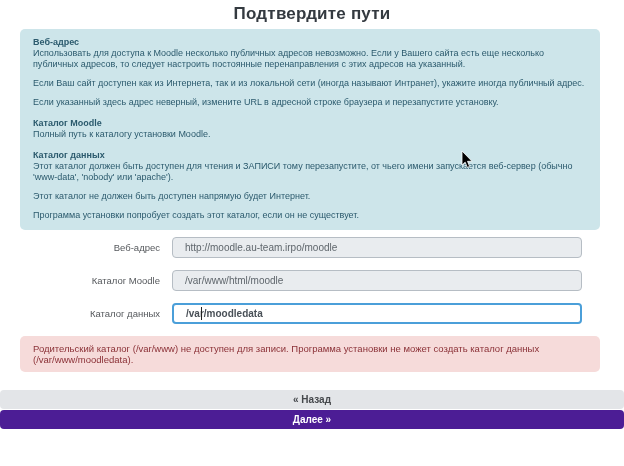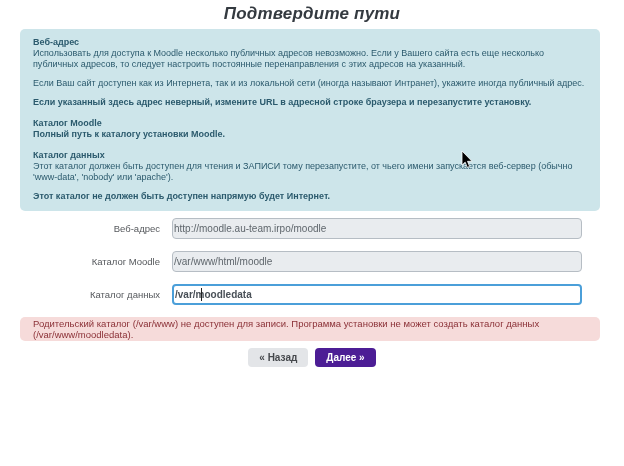--- a/index.html
+++ b/index.html
@@ -1,63 +1,63 @@
 <!DOCTYPE html>
 <html><head>
 <meta charset="utf-8">
 <style>
   * { box-sizing: border-box; margin: 0; padding: 0; }
   html, body { width: 624px; height: 466px; background: #ffffff; overflow: hidden; }
   body { font-family: "Liberation Sans", sans-serif; position: relative; }
 
   .page-title {
     text-align: center; font-size: 17px; font-weight: bold; color: #343a40;
-    padding-top: 4px; letter-spacing: 0.2px; font-style: italic;
+    padding-top: 4px; letter-spacing: 0.2px;
   }
 
   .info-box {
     margin: 5px 22px 7px 20px; width: 580px;
     background: #cde5ea; border-radius: 5px;
     padding: 8px 13px 9px 13px;
     color: #2b5a6d; font-size: 9px; line-height: 11px;
   }
   .info-box .section-heading { font-weight: bold; }
   .info-box p { margin-bottom: 8px; }
-  .info-box p:last-child { margin-bottom: 0; font-weight: bold; }
+  .info-box p:last-child { margin-bottom: 0; }
   .info-box .section + .section .section-heading { margin-top: 10px; }
 
   .form-area { margin-left: 20px; }
   .form-row { display: flex; align-items: center; margin-bottom: 12px; }
   .form-row label {
     width: 140px; text-align: right; margin-right: 12px;
     font-size: 9.5px; color: #55585c;
   }
   .form-row input {
-    width: 410px; height: 21px; font-size: 10px; padding: 0 1px;
+    width: 410px; height: 21px; font-size: 10px; padding: 0 12px;
     border-radius: 4px; border: 1px solid #b6bdc4;
     background: #e9ecef; color: #5f666c;
     font-family: "Liberation Sans", sans-serif; outline: none;
   }
   .form-row input.focused {
     background: #ffffff; border: 2px solid #4b9fd9; color: #495057; font-weight: bold;
   }
   .input-wrap { position: relative; display: inline-block; }
   .text-caret {
     position: absolute; left: 29px; top: 4px; width: 1px; height: 13px;
     background: #222;
   }
 
   .error-box {
     margin: 2px 22px 0 20px; width: 580px;
     background: #f6dbda; border-radius: 5px;
-    padding: 1px 13px; color: #8b3137; font-size: 9.5px; line-height: 11px;
+    padding: 7px 13px; color: #8b3137; font-size: 9.5px; line-height: 11px;
   }
 
   .button-row {
-    display: flex; justify-content: center; gap: 7px; margin-top: 7px;
+    display: flex; justify-content: center; gap: 1px; margin-top: 18px; flex-direction: column;
   }
   .btn {
     font-family: "Liberation Sans", sans-serif;
     font-size: 10px; font-weight: bold; border: none; border-radius: 4px;
     padding: 4px 11px; cursor: pointer; line-height: 11px;
   }
   .btn-back { background: #e3e5e8; color: #45484c; }
   .btn-next { background: #4c1d95; color: #ffffff; }
 
   .mouse-cursor { position: absolute; left: 461px; top: 151px; width: 12px; height: 18px; }
@@ -77,20 +77,21 @@
       <p>Если указанный здесь адрес неверный, измените URL в адресной строке браузера и перезапустите установку.</p>
     </div>
     <div class="section">
       <div class="section-heading">Каталог Moodle</div>
       <p>Полный путь к каталогу установки Moodle.</p>
     </div>
     <div class="section">
       <div class="section-heading">Каталог данных</div>
       <p>Этот каталог должен быть доступен для чтения и ЗАПИСИ тому перезапустите, от чьего имени запускается веб-сервер (обычно 'www-data', 'nobody' или 'apache').</p>
       <p>Этот каталог не должен быть доступен напрямую будет Интернет.</p>
+      <p>Программа установки попробует создать этот каталог, если он не существует.</p>
     </div>
   </div>
 
   <div class="form-area">
     <div class="form-row">
       <label>Веб-адрес</label>
       <input type="text" value="http://moodle.au-team.irpo/moodle" style="">
     </div>
     <div class="form-row">
       <label>Каталог Moodle</label>

